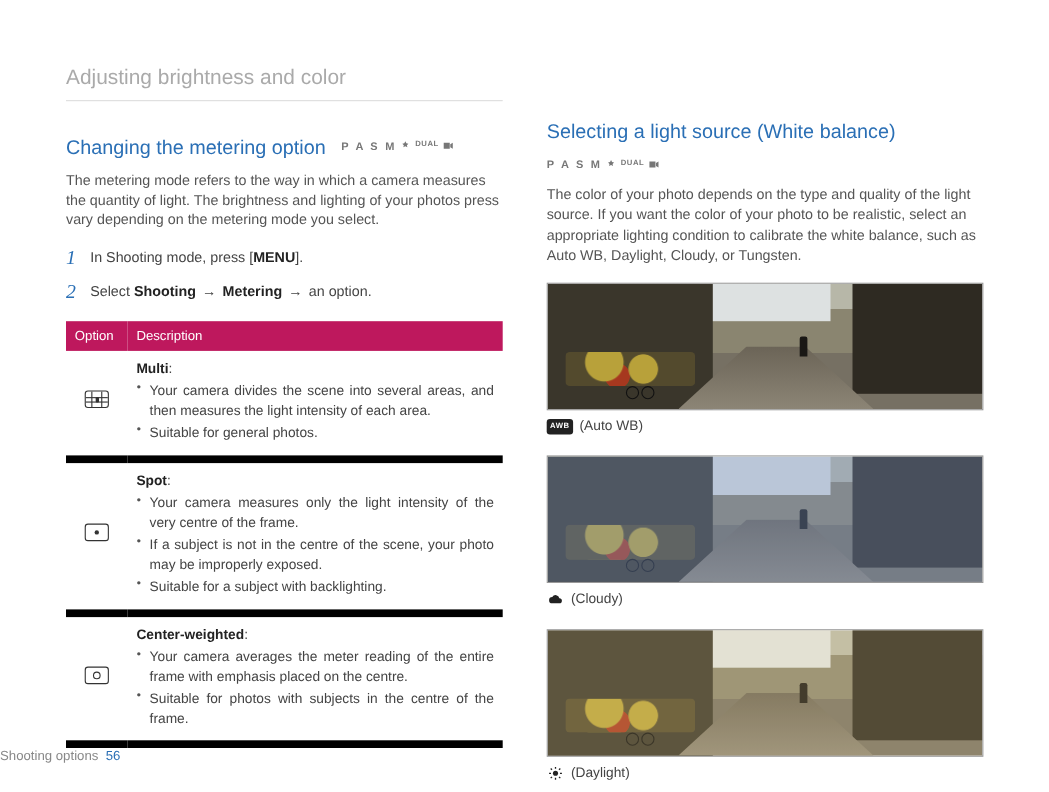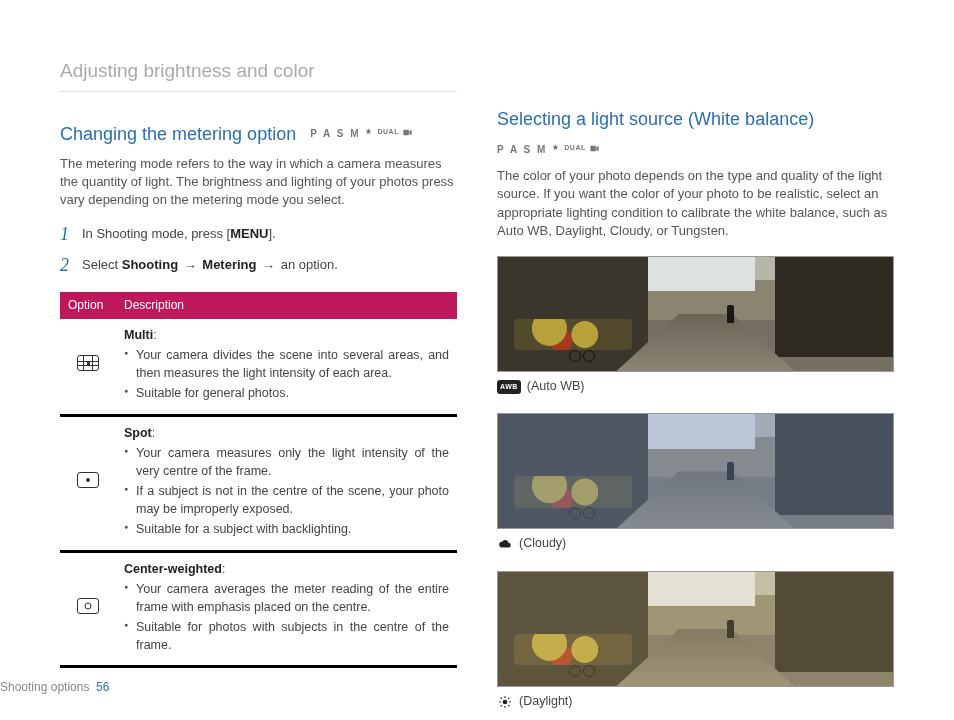--- a/index.html
+++ b/index.html
@@ -79,21 +79,21 @@
   table.opts thead th {
     background: #be185d;
     color: #fff;
     font-weight: 400;
     text-align: left;
     padding: 5px 8px;
     font-size: 12px;
   }
   table.opts thead th:first-child { width: 56px; }
   table.opts tbody td {
-    border-bottom: 3px solid #000000;
+    border-bottom: 7px solid #000000;
     padding: 8px 8px;
     vertical-align: middle;
     color: #444;
   }
   table.opts tbody td.icon-cell {
     text-align: center;
     vertical-align: middle;
   }
   table.opts tbody td.desc-cell .title {
     font-weight: bold;

